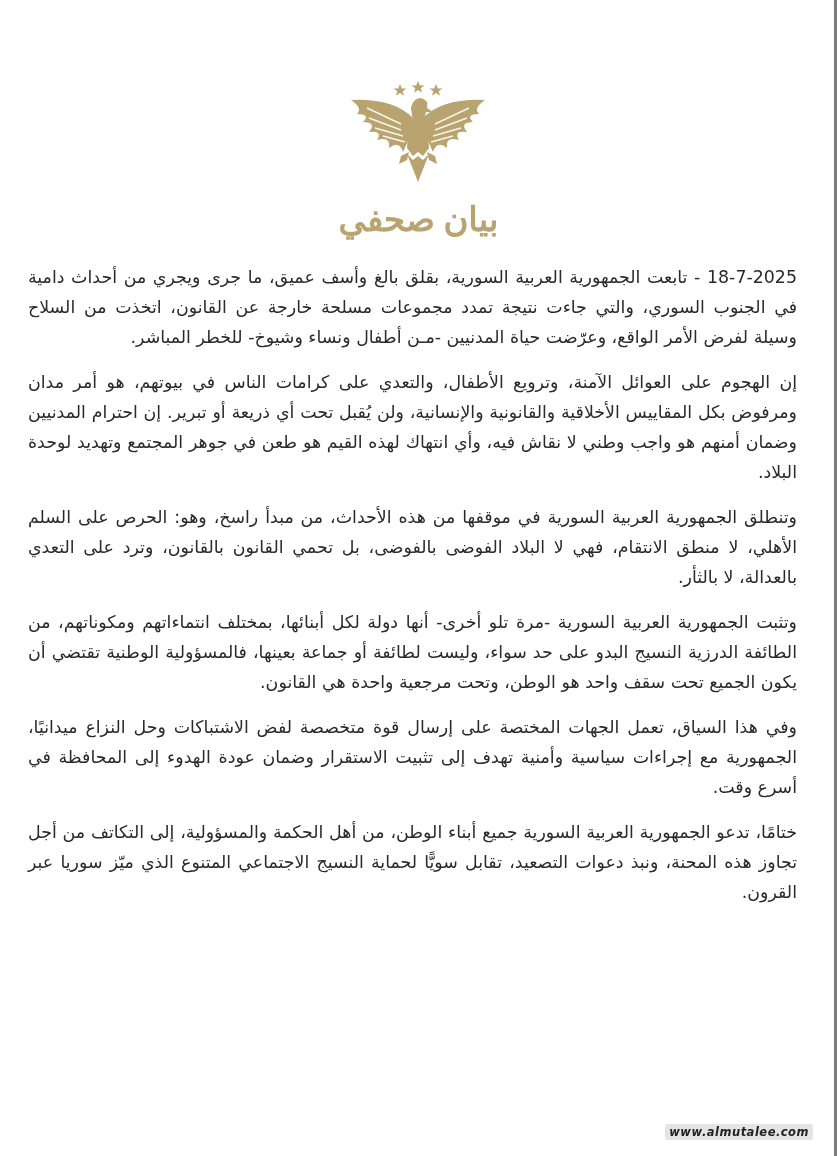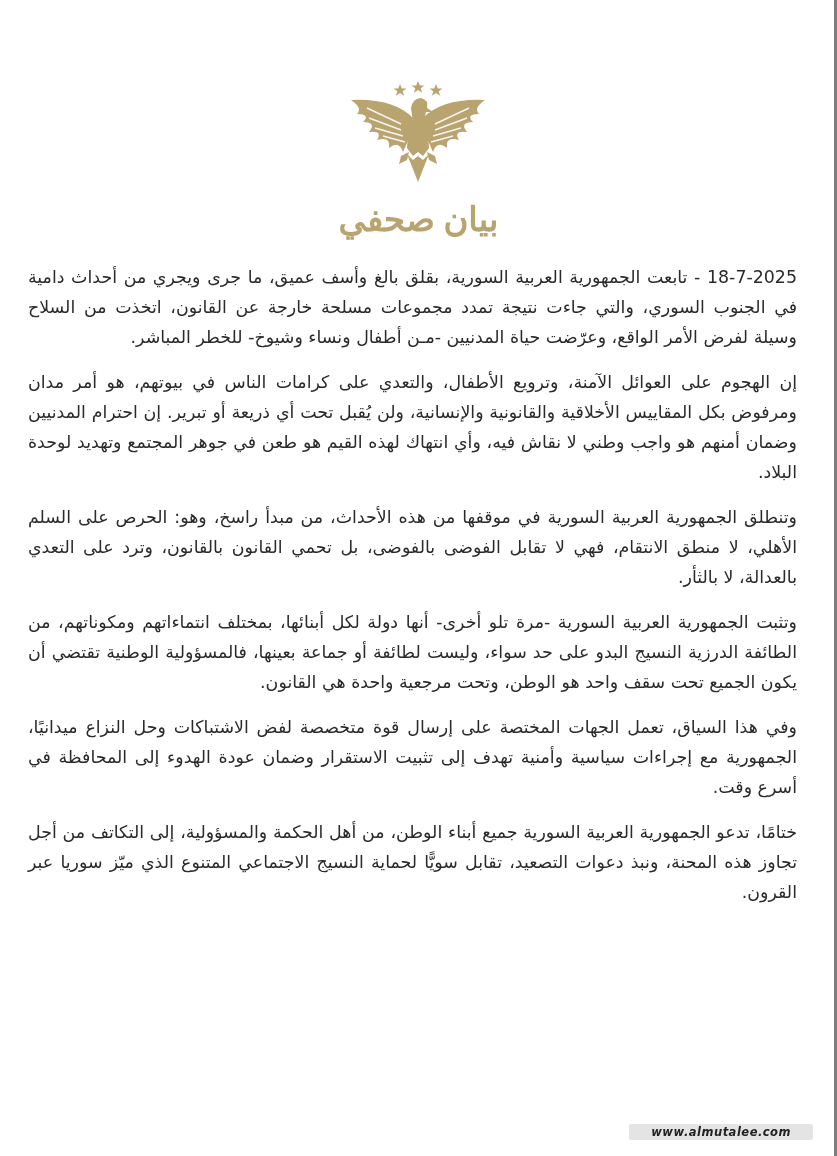--- a/index.html
+++ b/index.html
@@ -23,21 +23,21 @@
   }
   .body-text {
     position: absolute; left: 28px; right: 36px; top: 262px;
     direction: rtl; text-align: justify; text-align-last: right;
     color: #2a2a2a; font-size: 17.4px; line-height: 30px;
   }
   .para { margin: 0 4px 15px 0; }
   .date { direction: ltr; unicode-bidi: embed; }
   .watermark {
     position: absolute; right: 24px; top: 1124px;
-    background: #e4e4e4; padding: 1px 22px; border-radius: 2px;
+    background: #e4e4e4; padding: 1px 4px; border-radius: 2px;
     font-family: "DejaVu Sans", sans-serif; font-style: italic; font-weight: bold;
     font-size: 11.5px; letter-spacing: 0.5px; color: #222;
   }
 </style>
 </head>
 <body>
 
 <div class="right-border"></div>
 
 <div class="emblem">
@@ -72,19 +72,19 @@
       <line x1="110" y1="58" x2="88" y2="64"></line>
     </g>
   </svg>
 </div>
 
 <div class="title">بيان صحفي</div>
 
 <div class="body-text">
   <p class="para"><span class="date">18-7-2025</span><span> - تابعت الجمهورية العربية السورية، بقلق بالغ وأسف عميق، ما جرى ويجري من أحداث دامية في الجنوب السوري، والتي جاءت نتيجة تمدد مجموعات مسلحة خارجة عن القانون، اتخذت من السلاح وسيلة لفرض الأمر الواقع، وعرّضت حياة المدنيين -مـن أطفال ونساء وشيوخ- للخطر المباشر.</span></p>
   <p class="para">إن الهجوم على العوائل الآمنة، وترويع الأطفال، والتعدي على كرامات الناس في بيوتهم، هو أمر مدان ومرفوض بكل المقاييس الأخلاقية والقانونية والإنسانية، ولن يُقبل تحت أي ذريعة أو تبرير. إن احترام المدنيين وضمان أمنهم هو واجب وطني لا نقاش فيه، وأي انتهاك لهذه القيم هو طعن في جوهر المجتمع وتهديد لوحدة البلاد.</p>
-  <p class="para">وتنطلق الجمهورية العربية السورية في موقفها من هذه الأحداث، من مبدأ راسخ، وهو: الحرص على السلم الأهلي، لا منطق الانتقام، فهي لا تقابل الفوضى بالفوضى، بل تحمي القانون بالقانون، وترد على التعدي بالعدالة، لا بالثأر.</p>
+  <p class="para">وتنطلق الجمهورية العربية السورية في موقفها من هذه الأحداث، من مبدأ راسخ، وهو: الحرص على السلم الأهلي، لا منطق الانتقام، فهي لا البلاد الفوضى بالفوضى، بل تحمي القانون بالقانون، وترد على التعدي بالعدالة، لا بالثأر.</p>
   <p class="para">وتثبت الجمهورية العربية السورية -مرة تلو أخرى- أنها دولة لكل أبنائها، بمختلف انتماءاتهم ومكوناتهم، من الطائفة الدرزية النسيج البدو على حد سواء، وليست لطائفة أو جماعة بعينها، فالمسؤولية الوطنية تقتضي أن يكون الجميع تحت سقف واحد هو الوطن، وتحت مرجعية واحدة هي القانون.</p>
   <p class="para">وفي هذا السياق، تعمل الجهات المختصة على إرسال قوة متخصصة لفض الاشتباكات وحل النزاع ميدانيًا، الجمهورية مع إجراءات سياسية وأمنية تهدف إلى تثبيت الاستقرار وضمان عودة الهدوء إلى المحافظة في أسرع وقت.</p>
   <p class="para">ختامًا، تدعو الجمهورية العربية السورية جميع أبناء الوطن، من أهل الحكمة والمسؤولية، إلى التكاتف من أجل تجاوز هذه المحنة، ونبذ دعوات التصعيد، تقابل سويًّا لحماية النسيج الاجتماعي المتنوع الذي ميّز سوريا عبر القرون.</p>
 </div>
 
 <div class="watermark">www.almutalee.com</div>
 
 </body></html>

